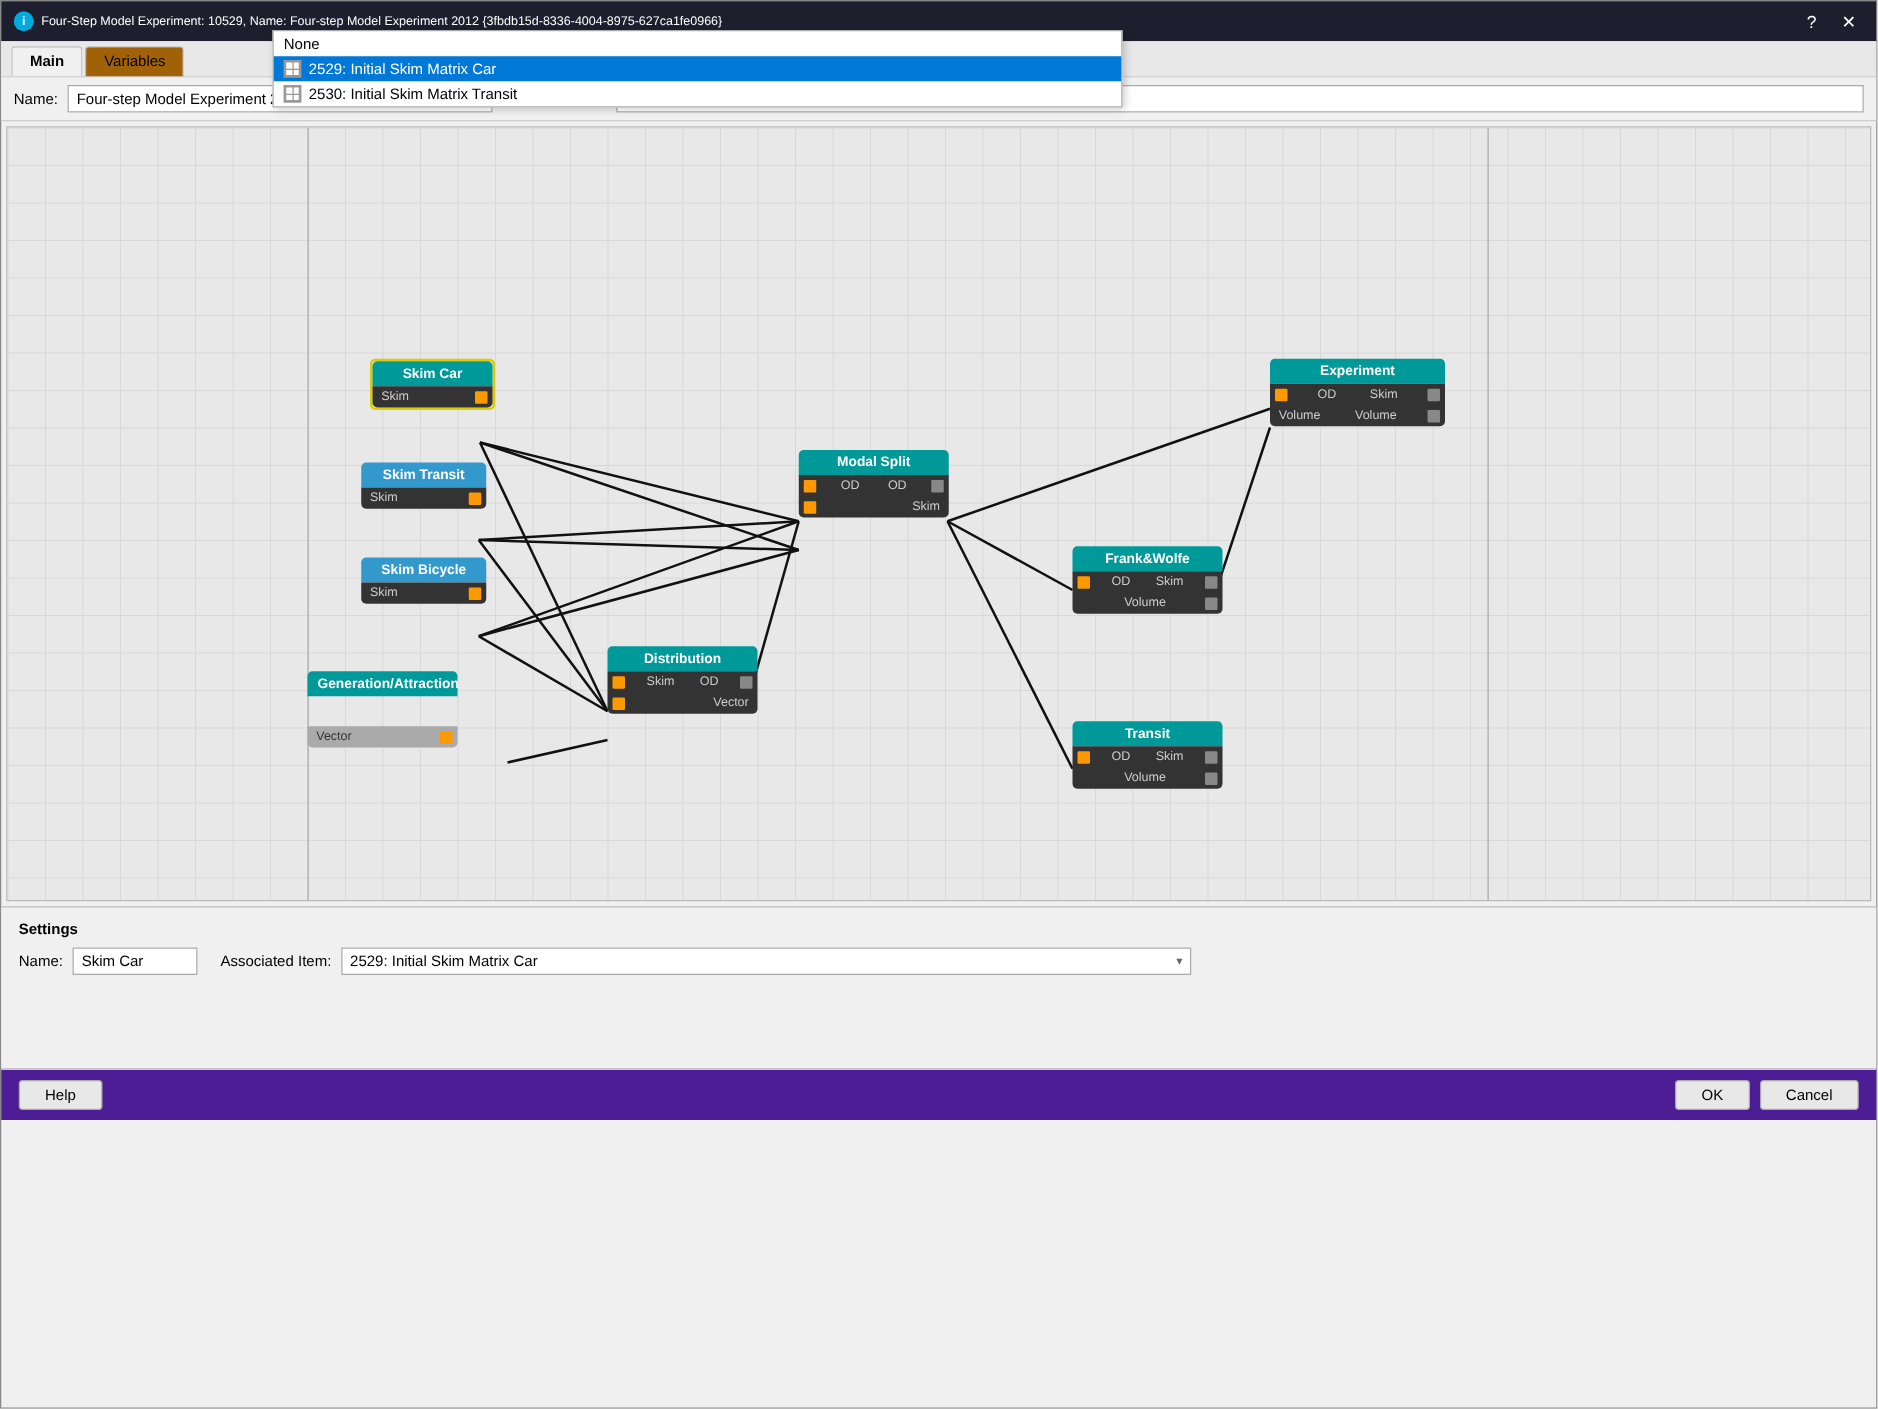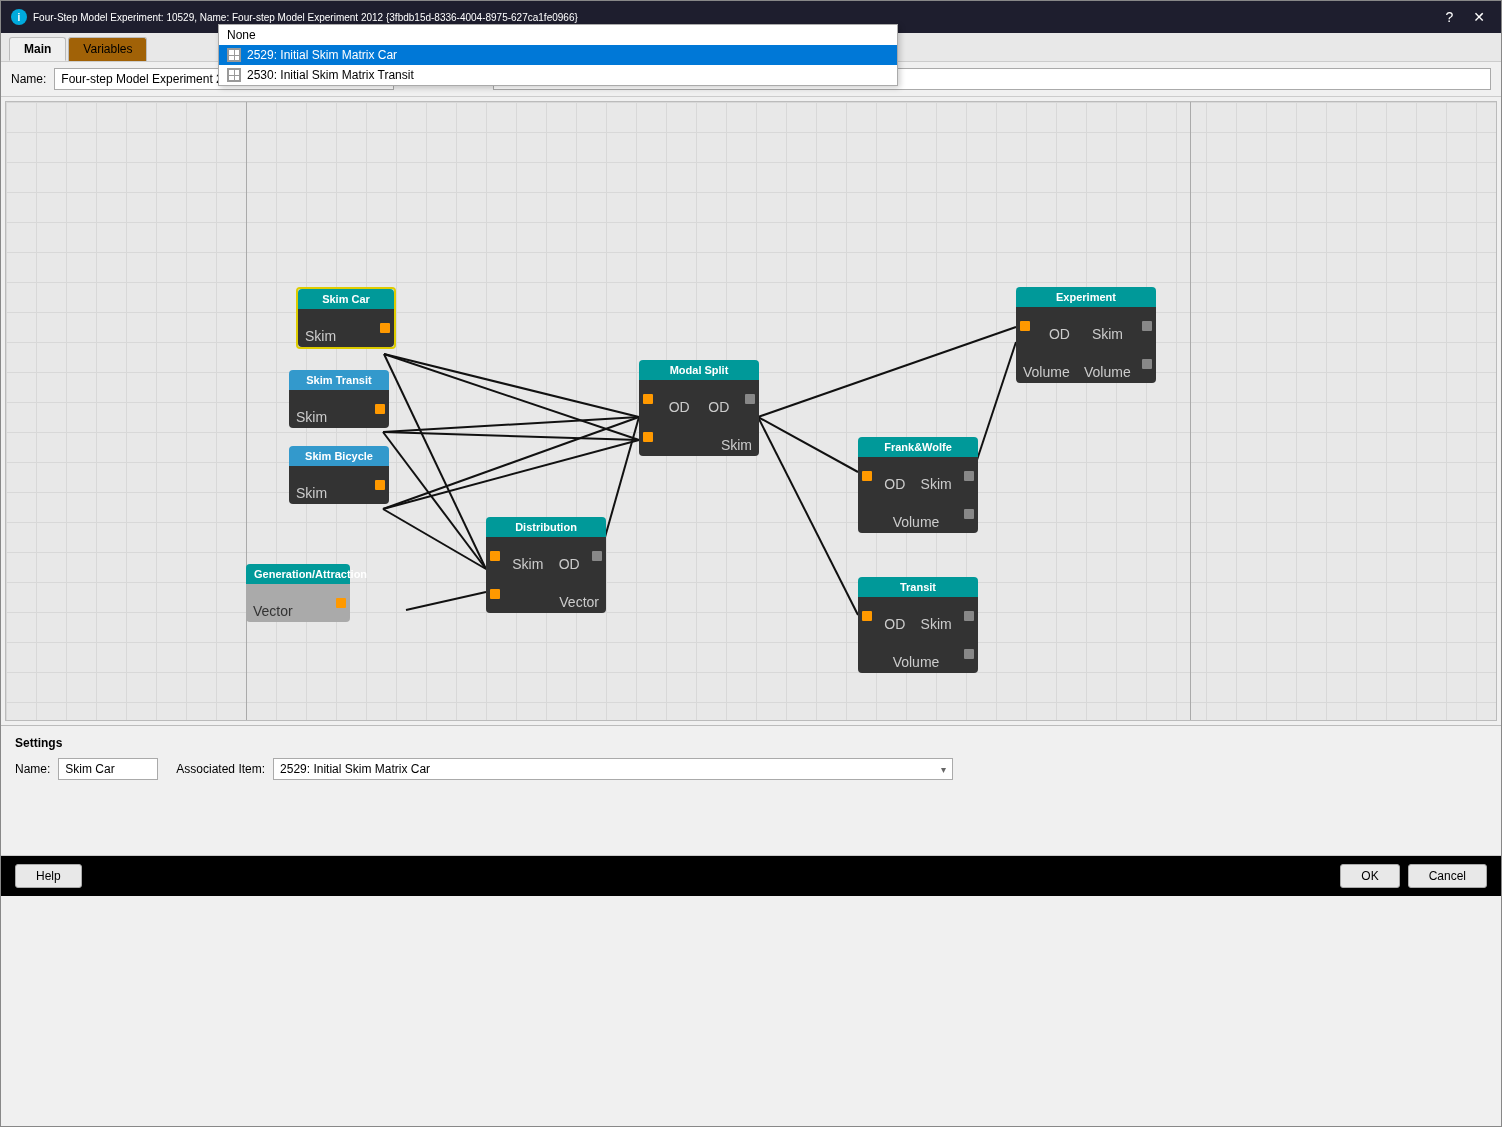--- a/index.html
+++ b/index.html
@@ -32,21 +32,21 @@
 
     
     .canvas-divider-left { position: absolute; left: 240px; top: 0; bottom: 0; width: 1px; background: #aaa; }
     .canvas-divider-right { position: absolute; right: 305px; top: 0; bottom: 0; width: 1px; background: #aaa; }
 
     
     .node { position: absolute; border-radius: 4px; display: flex; flex-direction: column; font-size: 11px; }
     .node-header { padding: 4px 8px; border-radius: 4px 4px 0 0; color: white; font-weight: bold; text-align: center; }
     .node-body { background: #333; border-radius: 0 0 4px 4px; display: flex; flex-direction: column; }
     .node-port-row { display: flex; align-items: center; justify-content: space-between; padding: 2px 4px; }
-    .port-label { color: #ccc; font-size: 14px; padding: 1px 3px; margin-top: 16px; }
+    .port-label { color: #ccc; font-size: 10px; padding: 1px 3px; }
     .port-connector { width: 10px; height: 10px; background: #ff9900; border-radius: 1px; }
     .port-connector-right { background: #888; }
 
     
     .teal-header { background: #009999; }
     
     .blue-header { background: #3399cc; }
 
     
     .connections-svg { position: absolute; top: 0; left: 0; width: 100%; height: 100%; pointer-events: none; }
@@ -60,21 +60,21 @@
     .settings-assoc-label { font-size: 12px; margin-left: 10px; }
     .dropdown-trigger { border: 1px solid #aaa; padding: 2px 6px; font-size: 12px; height: 22px; background: white; width: 680px; display: flex; align-items: center; justify-content: space-between; cursor: pointer; }
     .dropdown-arrow { font-size: 10px; color: #666; }
     .dropdown-menu { position: absolute; top: 24px; left: 218px; width: 680px; background: white; border: 1px solid #aaa; z-index: 100; box-shadow: 2px 2px 6px rgba(0,0,0,0.2); }
     .dropdown-item { padding: 3px 8px; font-size: 12px; cursor: pointer; display: flex; align-items: center; gap: 6px; }
     .dropdown-item.selected { background: #0078d7; color: white; }
     .dropdown-item-icon { width: 14px; height: 14px; border: 1px solid #999; display: grid; grid-template-columns: 1fr 1fr; gap: 1px; background: #999; padding: 1px; }
     .dropdown-item-icon-cell { background: white; }
 
     
-    .bottom-bar { display: flex; align-items: center; justify-content: space-between; padding: 8px 14px; background: #000000; border-top: 1px solid #ccc; }
+    .bottom-bar { display: flex; align-items: center; justify-content: space-between; padding: 8px 14px; background: #4c1d95; border-top: 1px solid #ccc; }
     .btn { padding: 4px 20px; border: 1px solid #aaa; background: #e8e8e8; cursor: pointer; font-size: 12px; border-radius: 3px; }
     .btn-ok { background: #e8e8e8; }
     .btn-cancel { background: #e8e8e8; }
   </style>
 </head>
 <body>
 
 <div class="window">
 
   <div class="title-bar">
@@ -163,21 +163,21 @@
     <div class="node" style="left:283px; top:344px; width:100px;">
       <div class="node-header blue-header">Skim Bicycle</div>
       <div class="node-body">
         <div class="node-port-row">
           <span class="port-label">Skim</span>
           <div class="port-connector"></div>
         </div>
       </div>
     </div>
 
-    <div class="node" style="left:240px; top:462px; width:104px;">
+    <div class="node" style="left:240px; top:435px; width:120px;gap:24px;">
       <div class="node-header teal-header">Generation/Attraction</div>
       <div class="node-body" style="background:#aaa;">
         <div class="node-port-row">
           <span class="port-label" style="color:#333;">Vector</span>
           <div class="port-connector"></div>
         </div>
       </div>
     </div>
 
     <div class="node" style="left:480px; top:415px; width:120px;">

